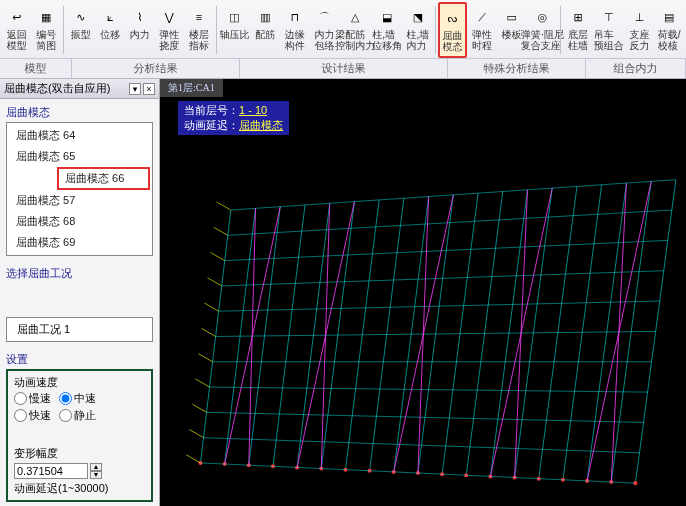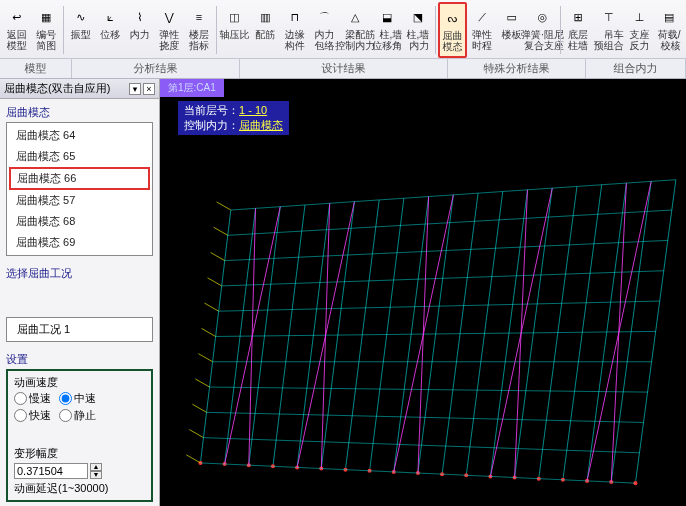--- a/index.html
+++ b/index.html
@@ -4,48 +4,48 @@
 <style>
   * { box-sizing: border-box; margin: 0; padding: 0; font-family: "Microsoft YaHei", sans-serif; font-size: 11px; }
   body { width: 686px; height: 506px; background: #fff; overflow: hidden; position: relative; }
 
   
   .ribbon { background: linear-gradient(#f8f8fa, #e8e8ef); border-bottom: 1px solid #b6b6c4; }
   .ribbon-row { display: flex; align-items: stretch; height: 58px; padding: 2px 2px 0 2px; }
   .rbtn { display: flex; flex-direction: column; align-items: center; justify-content: flex-start; width: 32px; padding: 2px 0; border: 1px solid transparent; border-radius: 2px; cursor: pointer; }
   .rbtn.selected { background: #fff0d0; border: 2px solid #e03030; }
   .rbtn .ico { width: 24px; height: 24px; display: flex; align-items: center; justify-content: center; }
-  .rbtn .lbl { font-size: 10px; color: #333; line-height: 11px; text-align: right; white-space: pre; }
+  .rbtn .lbl { font-size: 10px; color: #333; line-height: 11px; text-align: left; white-space: pre; }
   .rsep { width: 1px; background: #c0c0cc; margin: 4px 2px; }
   .tabstrip { display: flex; border-top: 1px solid #c6c6d2; background: #eceef4; height: 20px; }
   .tabcell { text-align: center; color: #555; font-size: 11px; line-height: 19px; border-right: 1px solid #c6c6d2; }
 
   
   .main { display: flex; height: 428px; }
   .side { width: 160px; background: #f4f4f7; border-right: 1px solid #aaa; display: flex; flex-direction: column; }
   .side-title { background: linear-gradient(#e8e8ef,#d6d6e2); border-bottom: 1px solid #aaa; padding: 2px 4px; font-size: 11px; display: flex; align-items: center; justify-content: space-between; }
   .side-title .ticon { width: 12px; height: 12px; border: 1px solid #888; font-size: 9px; line-height: 10px; text-align: center; background: #fff; cursor: pointer; }
   .side-body { flex: 1; overflow: hidden; padding: 4px 6px; }
   .group { margin-bottom: 8px; }
   .group-label { color: #1a1a8a; font-size: 11px; padding: 2px 0; }
   .listbox { border: 1px solid #888; background: #fff; padding: 2px; }
   .listitem { padding: 2px 6px; border: 1px solid transparent; cursor: pointer; font-size: 11px; color: #222; }
-  .listitem.sel { border: 2px solid #e03030; background: #fff; }
+  .listitem.sel { border: 2px solid #e03030; background: #fff; margin-left: 48px; }
   .selectbox { border: 1px solid #888; background: #fff; padding: 4px 10px; font-size: 11px; margin-top: 34px; }
   .settings { border: 2px solid #14532d; padding: 4px 6px; font-size: 11px; }
   .radio-row { display: flex; gap: 8px; padding: 1px 0; }
   .radio-row label { display: flex; align-items: center; gap: 2px; font-size: 11px; justify-content: flex-end; }
   .numrow { display: flex; align-items: center; gap: 2px; margin-top: 2px; }
   .numrow input { width: 74px; font-size: 11px; padding: 1px 2px; border: 1px solid #888; }
   .spin { display: flex; flex-direction: column; }
   .spin span { width: 12px; height: 8px; border: 1px solid #888; background: #eee; font-size: 7px; line-height: 6px; text-align: center; cursor: pointer; }
 
   
   .view { flex: 1; background: #000; position: relative; overflow: hidden; }
-  .vtab { position: absolute; top: 0; left: 0; background: #8b5cf6; color: #cfd8ff; font-size: 10px; padding: 2px 8px; }
+  .vtab { position: absolute; top: 0; left: 0; background: #404040; color: #cfd8ff; font-size: 10px; padding: 2px 8px; font-family: Liberation Serif, serif; }
   .overlay { position: absolute; top: 22px; left: 18px; background: #2020a0; color: #fff; padding: 2px 6px; font-size: 12px; line-height: 15px; }
   .overlay .oh { color: #ffff40; text-decoration: underline; }
   .mesh { position: absolute; inset: 40px 0 0 0; }
 </style>
 </head>
 <body>
 
 <div class="ribbon">
   <div class="ribbon-row" id="ribbon-row">
       <div class="rbtn">
@@ -216,21 +216,21 @@
           <div style="margin-top:2px">动画延迟(1~30000)</div>
         </div>
       </div>
     </div>
   </div>
 
   <div class="view">
     <div class="vtab">第1层:CA1</div>
     <div class="overlay">
       <div><span>当前层号：</span><span class="oh">1 - 10</span></div>
-      <div><span>控制内力：</span><span class="oh">屈曲模态</span></div>
+      <div><span>动画延迟：</span><span class="oh">屈曲模态</span></div>
     </div>
     <svg class="mesh" viewBox="0 0 520 380" preserveAspectRatio="none">
         <line x1="40" y1="340" x2="70" y2="90" stroke="#00e0e0" stroke-width="0.6"></line>
         <circle cx="40" cy="340" r="2" fill="#ff3030"></circle>
         <line x1="63.888888888888886" y1="341.1111111111111" x2="94.44444444444444" y2="88.33333333333333" stroke="#00e0e0" stroke-width="0.6"></line>
         <circle cx="63.888888888888886" cy="341.1111111111111" r="2" fill="#ff3030"></circle>
         <line x1="87.77777777777777" y1="342.22222222222223" x2="118.88888888888889" y2="86.66666666666667" stroke="#00e0e0" stroke-width="0.6"></line>
         <circle cx="87.77777777777777" cy="342.22222222222223" r="2" fill="#ff3030"></circle>
         <line x1="111.66666666666666" y1="343.3333333333333" x2="143.33333333333331" y2="85" stroke="#00e0e0" stroke-width="0.6"></line>
         <circle cx="111.66666666666666" cy="343.3333333333333" r="2" fill="#ff3030"></circle>

